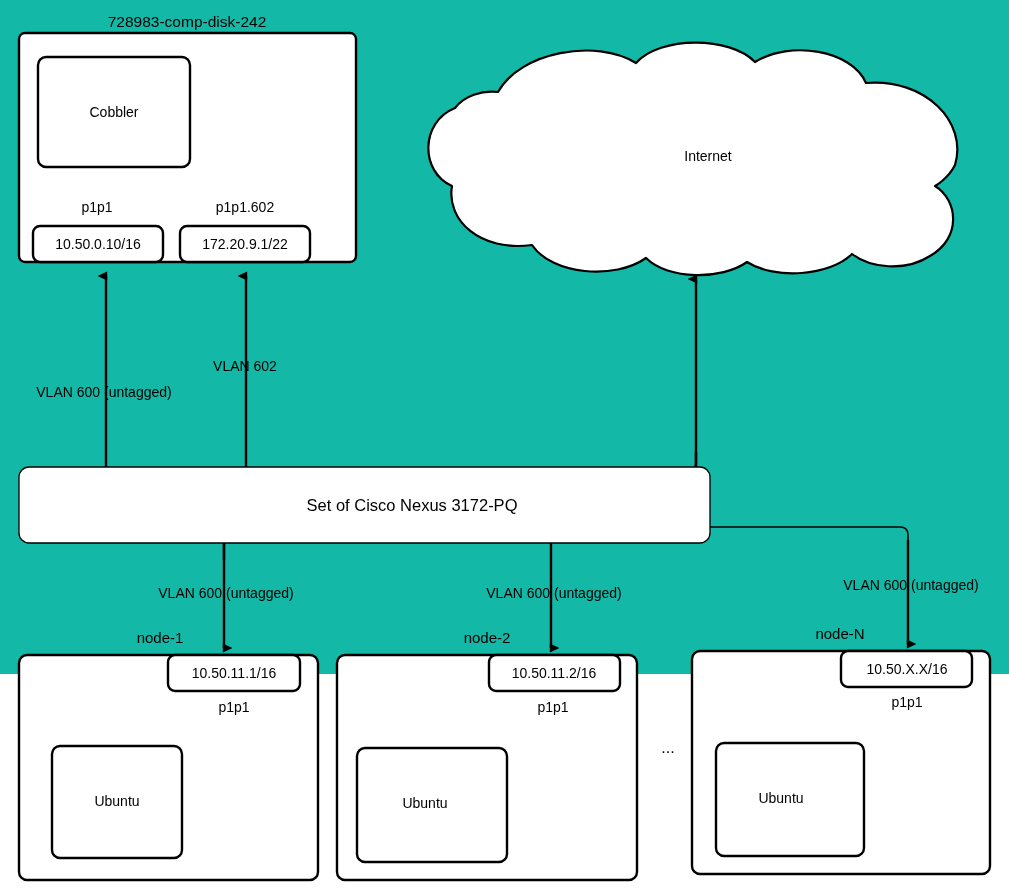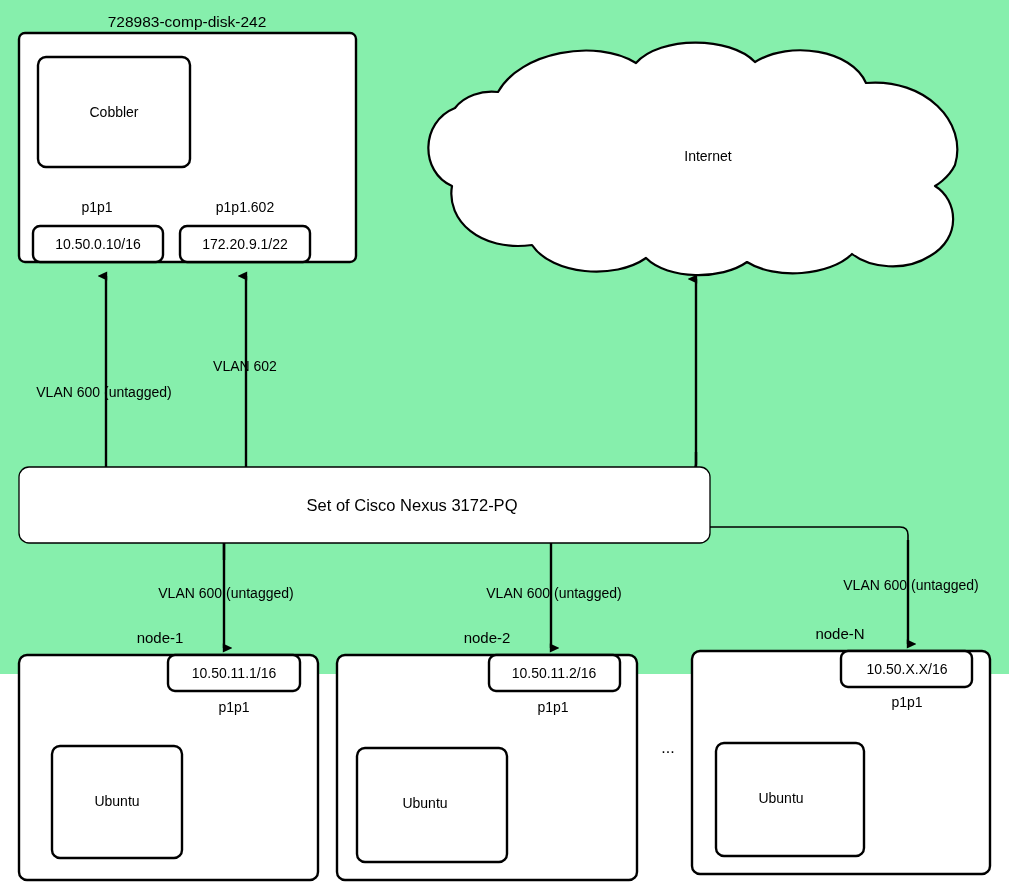--- a/index.html
+++ b/index.html
@@ -11,21 +11,21 @@
   body {
     font-family: "Liberation Sans", sans-serif;
     width: 1009px;
     height: 896px;
     overflow: hidden;
   }
   #diagram-root {
     position: relative;
     width: 1009px;
     height: 674px;
-    background: #86efac;
+    background: #14b8a6;
   }
   svg.diagram {
     position: absolute;
     top: 0;
     left: 0;
     width: 1009px;
     height: 896px;
     display: block;
   }
   .shape-stroke {

